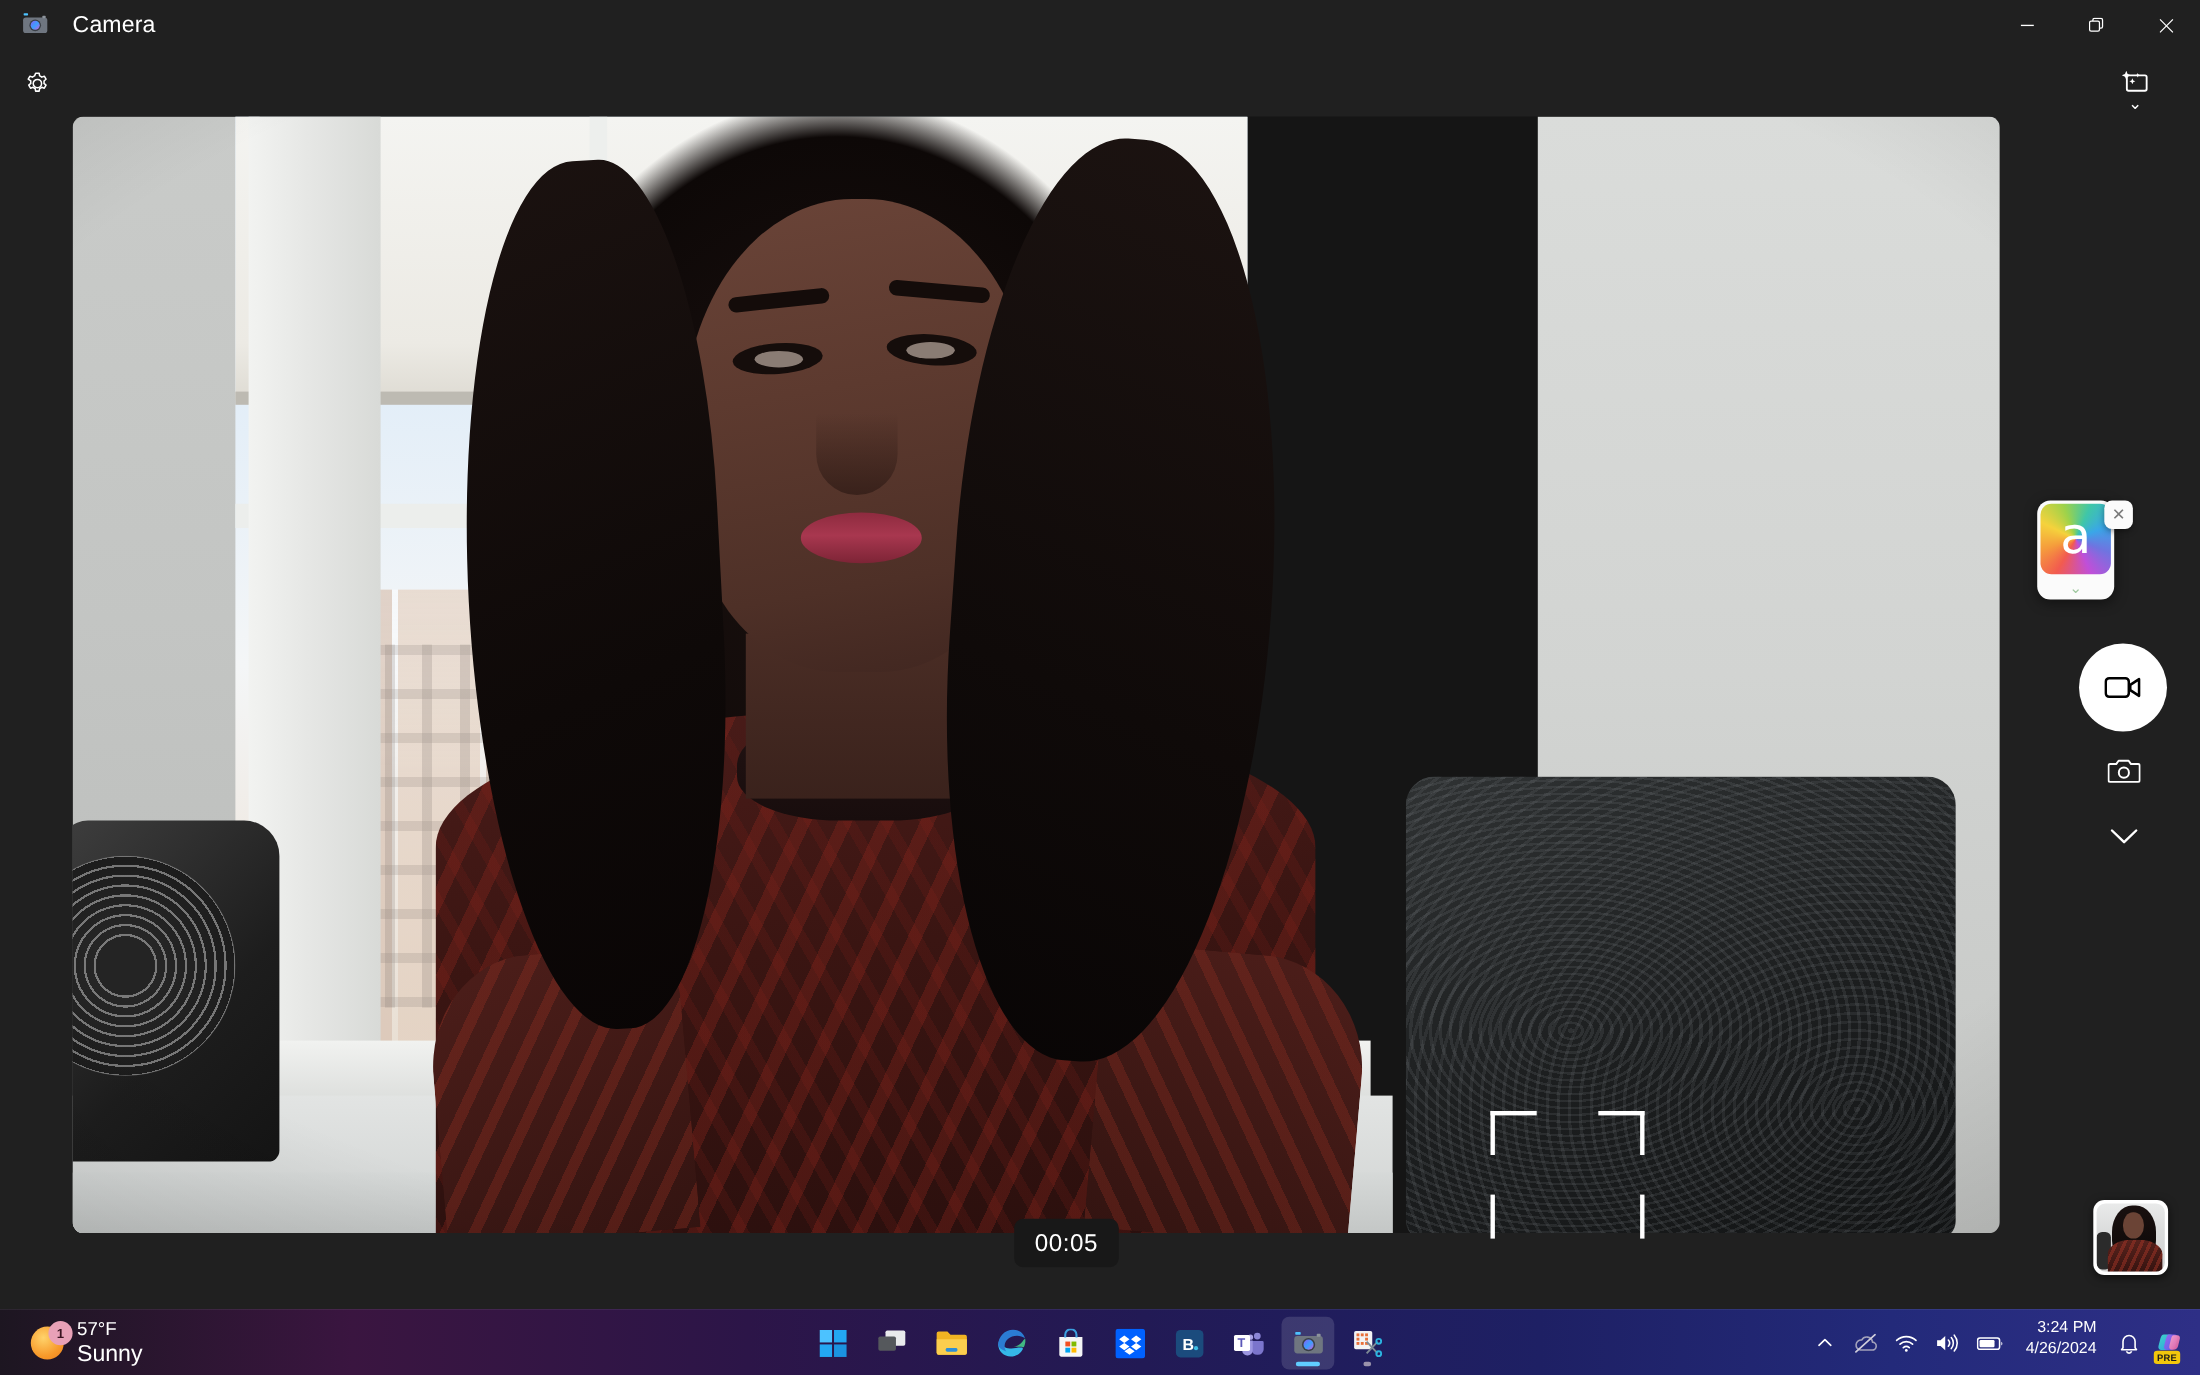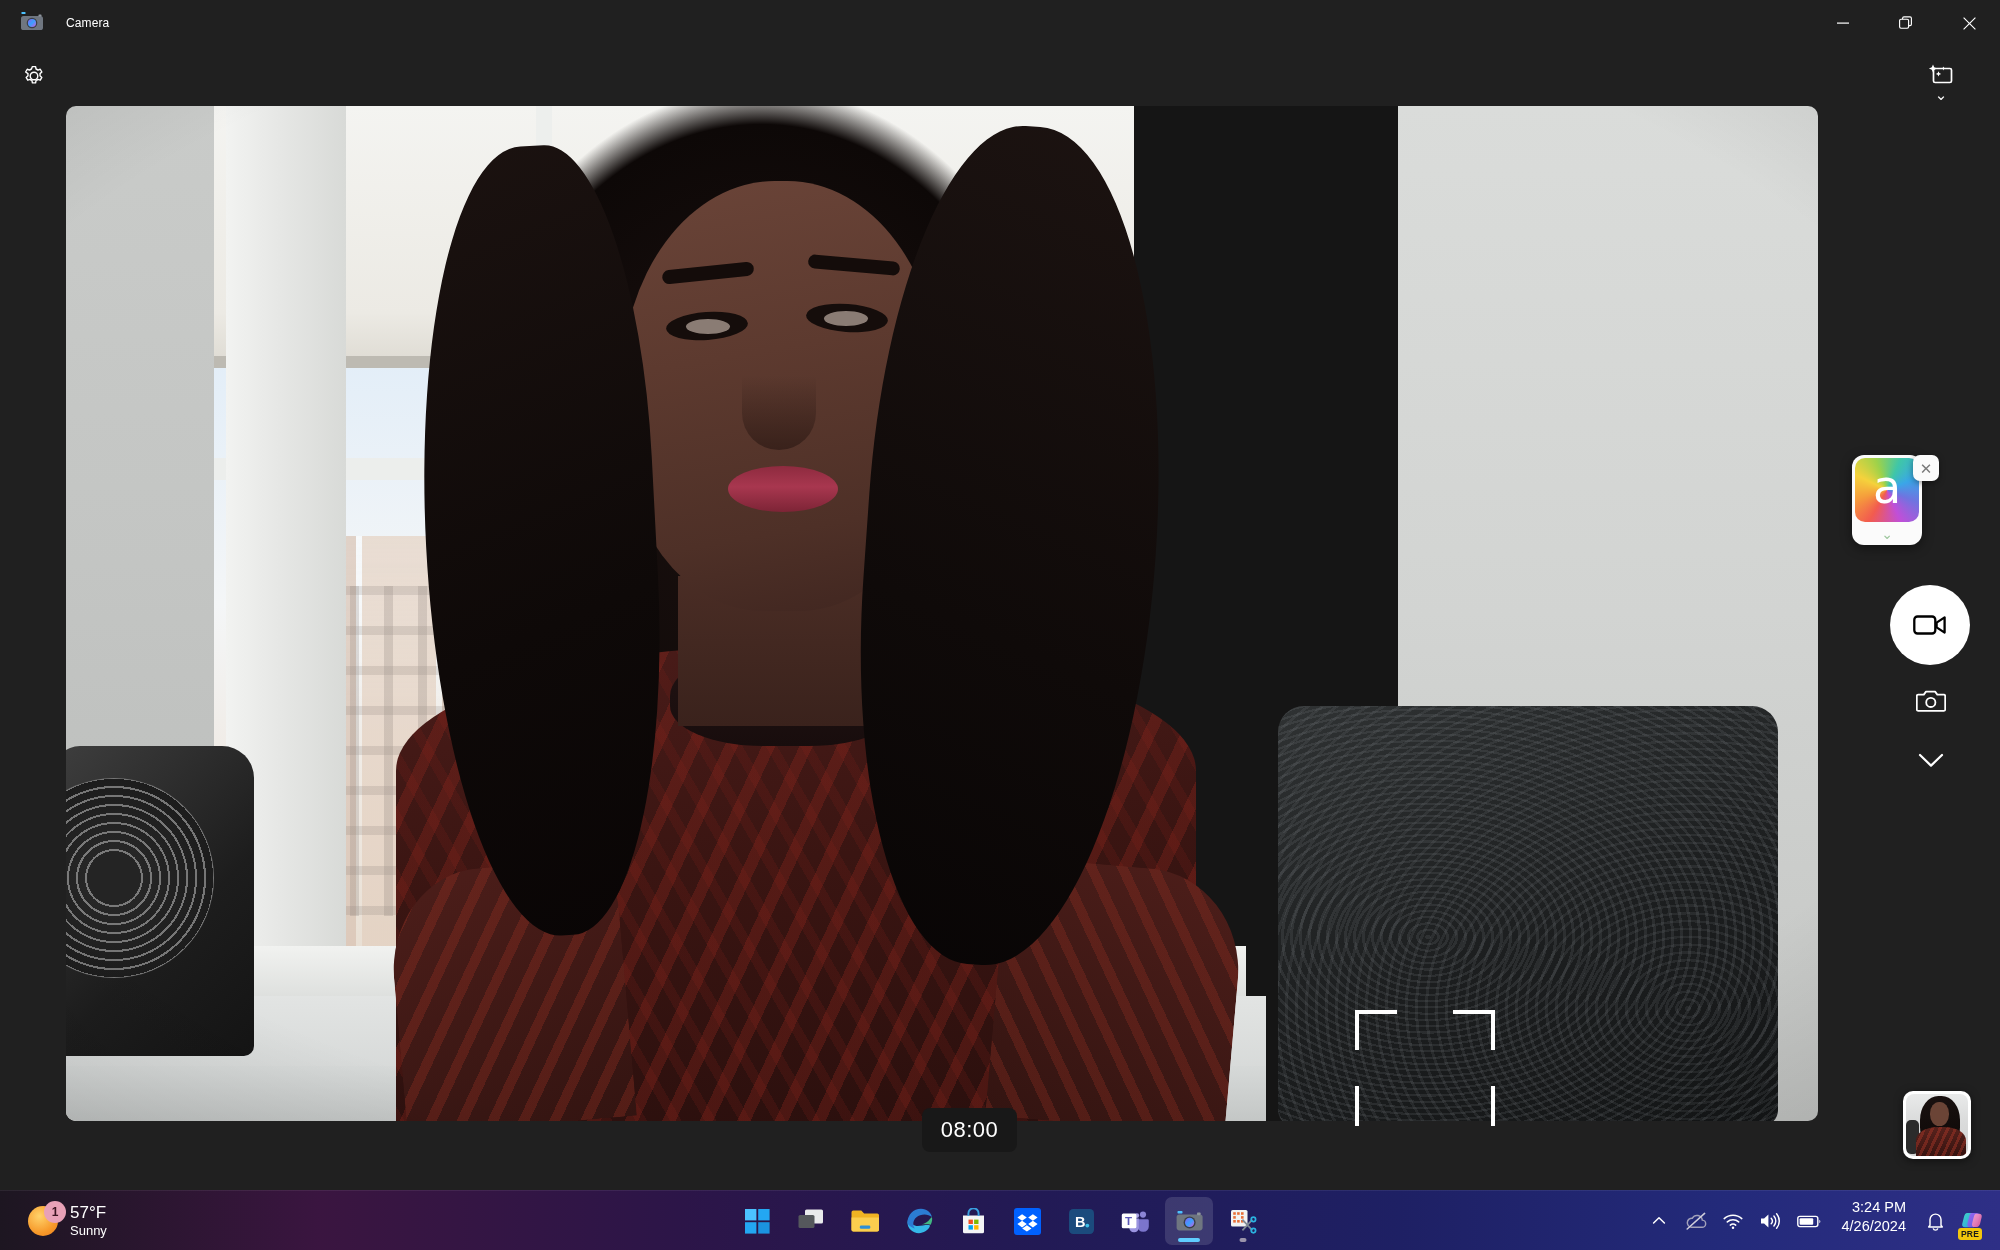--- a/index.html
+++ b/index.html
@@ -19,21 +19,21 @@
   
   #title-bar{
     position:absolute; left:0; top:0; width:2000px; height:46px;
     display:flex; align-items:center;
   }
   #app-icon{
     position:absolute; left:20px; top:11px; width:24px; height:24px;
   }
   #app-title{
     position:absolute; left:66px; top:11px;
-    font-size:12px; color:#ffffff; line-height:24px; letter-spacing:.1px;
+    font-size:21px; color:#ffffff; line-height:24px; letter-spacing:.1px;
   }
   .win-btn{
     position:absolute; top:0; width:62px; height:46px;
     display:flex; align-items:center; justify-content:center;
     cursor:default;
   }
   #win-min{ right:126px; }
   #win-max{ right:63px; }
   #win-close{ right:0px; }
 
@@ -350,21 +350,21 @@
     background:radial-gradient(circle at 38% 34%, #ffd36b, #f79a2b 60%, #ef7f1a);
     position:relative; flex:none;
   }
   #weather-badge{
     position:absolute; left:16px; top:-5px; width:22px; height:22px; border-radius:50%;
     background:#e8a1b7; color:#3a1420; font-size:12px;
     display:flex; align-items:center; justify-content:center; font-weight:600;
   }
   #weather-text{ margin-left:12px; line-height:1.18; color:#ffffff; }
   #weather-temp{ font-size:17px; display:block; }
-  #weather-cond{ font-size:13px; display:block; }
+  #weather-cond{ font-size:21px; display:block; }
 
   #taskbar-center{
     position:absolute; left:50%; top:0; height:60px;
     transform:translateX(-50%);
     display:flex; align-items:center; gap:6px;
   }
   .tb-item{
     width:48px; height:48px; border-radius:7px; position:relative;
     display:flex; align-items:center; justify-content:center;
   }
@@ -539,21 +539,21 @@
       <circle cx="14.8" cy="14.4" r="4.6" fill="none" stroke="#ffffff" stroke-width="1.8"></circle>
     </svg>
   </div>
 
   <div id="more-modes-button">
     <svg width="28" height="18" viewBox="0 0 28 18">
       <path d="M3 3 L14 13.6 L25 3" fill="none" stroke="#ffffff" stroke-width="2.2" stroke-linecap="round" stroke-linejoin="round"></path>
     </svg>
   </div>
 
-  <div id="recording-timer">08:00</div>
+  <div id="recording-timer">00:05</div>
 
   <div id="gallery-thumbnail">
     <div class="thumb-inner">
       <div class="t-fan"></div>
       <div class="t-hair"></div>
       <div class="t-face"></div>
       <div class="t-top"></div>
     </div>
   </div>
 </div>

